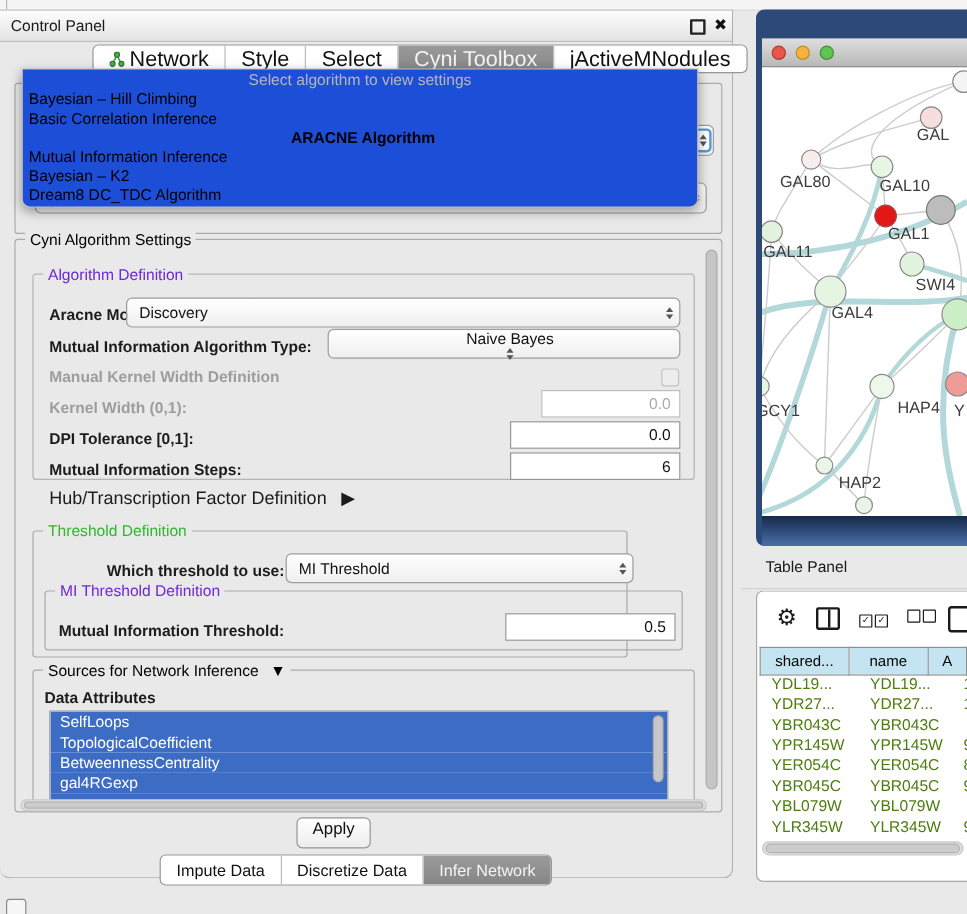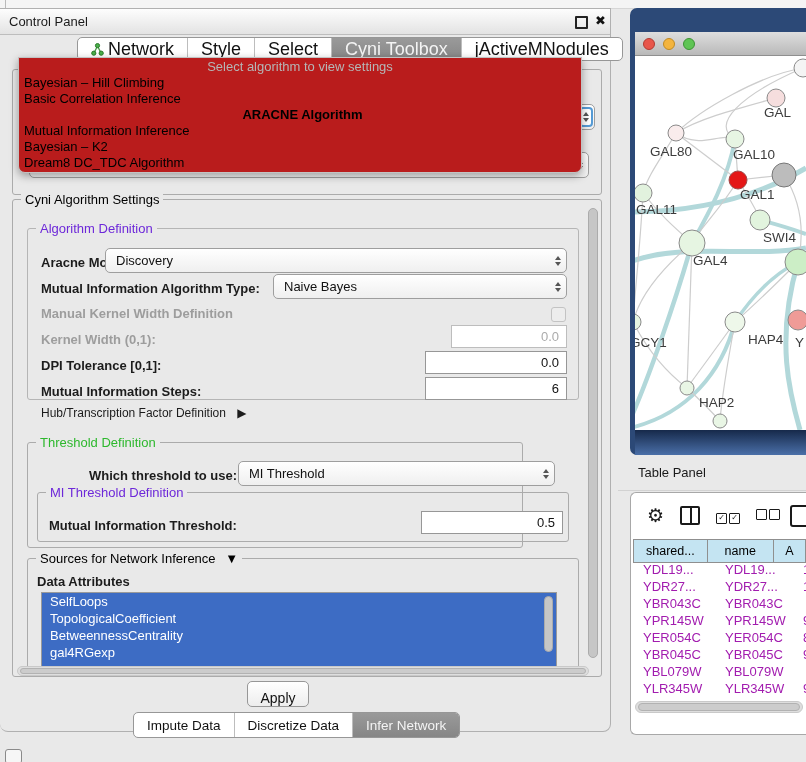--- a/index.html
+++ b/index.html
@@ -53,58 +53,58 @@
   .tri-dn{width:0;height:0;border-left:3.5px solid transparent;border-right:3.5px solid transparent;border-top:4.5px solid #555;}
   .field{
     position:absolute;background:#fff;border:1px solid #979797;box-sizing:border-box;
     display:flex;align-items:center;justify-content:flex-end;
     font-size:13px;color:#111;padding:0 7px;
   }
   .field.dis{border-color:#bdbdbd;color:#ababab;}
   .checkbox{position:absolute;width:13px;height:13px;border:1px solid #c3c3c3;border-radius:3px;background:#ededed;}
   
   .popup{
-    left:18px;top:57px;width:562px;height:114px;background:#b91c1c;
+    left:18px;top:57px;width:562px;height:114px;background:#1d4ed8;
     border:1px solid #c2c2c2;border-radius:0 0 7px 7px;
     box-shadow:0 3px 9px rgba(0,0,0,.35);z-index:40;font-size:13px;
   }
   .popup .ph{height:17px;line-height:17px;text-align:center;color:#b6b6b6;}
   .popup .it{height:16px;line-height:16px;padding-left:5px;color:#000;white-space:nowrap;}
   .popup .it.bold{font-weight:bold;text-align:center;}
   
   .listbox{position:absolute;background:#fff;border:1px solid #9a9a9a;box-sizing:border-box;overflow:hidden;}
   .listbox .li{height:17px;line-height:17px;background:#3d6cc4;color:#fff;font-size:13px;padding-left:8px;white-space:nowrap;}
   .vthumb{position:absolute;background:#c6c6c6;border:1px solid #ababab;border-radius:6px;box-sizing:border-box;}
   .hscroll{position:absolute;background:#dedede;border:1px solid #c9c9c9;border-radius:7px;box-sizing:border-box;}
   .hthumb{position:absolute;background:#cccccc;border:1px solid #b2b2b2;border-radius:6px;box-sizing:border-box;}
   .applybtn{
     position:absolute;background:linear-gradient(#ffffff,#ededed);
     border:1px solid #979797;border-radius:5px;font-size:14px;color:#111;
-    display:flex;align-items:flex-end;justify-content:center;
+    display:flex;align-items:flex-start;justify-content:center;
   }
   
   .netframe{left:630px;top:8px;width:176px;height:447px;background:#2c4977;border-radius:7px 0 0 7px;}
   .nettitle{left:635px;top:32px;width:171px;height:24px;background:linear-gradient(#dedede,#b9b9b9);border-bottom:1px solid #8f8f8f;box-sizing:border-box;}
   .light{position:absolute;top:6px;width:12px;height:12px;border-radius:50%;box-sizing:border-box;}
   .netbottom{left:635px;top:430px;width:171px;height:25px;background:linear-gradient(#16294a,#4a6fa8);}
   
   .tp-header{left:618px;top:455px;width:188px;height:36px;background:#e9e9e9;border-bottom:1px solid #d2d2d2;
     display:flex;align-items:center;padding-left:20px;box-sizing:border-box;font-size:13px;color:#1a1a1a;}
   .tablewrap{left:630px;top:492px;width:176px;height:243px;background:#fff;border:1px solid #a8a8a8;border-right:none;border-radius:6px 0 0 6px;box-sizing:border-box;}
   .tb-toolbar{position:absolute;left:0;top:0;width:100%;height:44px;display:flex;align-items:center;gap:16px;padding-left:16px;box-sizing:border-box;}
   .colsplit{width:16px;height:15px;border:2px solid #1a1a1a;border-radius:2px;position:relative;}
   .colsplit:after{content:"";position:absolute;left:50%;top:0;width:2px;height:100%;background:#1a1a1a;}
   .cb{width:9px;height:9px;border:1.5px solid #1a1a1a;display:inline-block;border-radius:1px;font-size:8px;line-height:8px;text-align:center;color:#1a1a1a;font-weight:bold;}
   .partial-doc{position:absolute;right:-6px;top:12px;width:18px;height:18px;border:2px solid #1a1a1a;border-radius:3px;}
   table.dtable{border-collapse:collapse;position:absolute;left:2px;top:46px;table-layout:fixed;font-size:13px;}
   table.dtable th{
     background:#c4e4f2;border:1px solid #8f8f8f;border-top:1px solid #8f8f8f;
     font-weight:normal;font-size:12.5px;height:20px;overflow:hidden;white-space:nowrap;
   }
-  table.dtable td{height:17px;padding:0 0 0 10px;overflow:hidden;white-space:nowrap;color:#a21caf;margin-top:36px;}
+  table.dtable td{height:17px;padding:0 0 0 10px;overflow:hidden;white-space:nowrap;color:#4d7c0f;margin-top:36px;}
   .rowclip{position:absolute;left:2px;top:46px;width:172px;height:160px;overflow:hidden;}
   .smallicon{left:5px;top:749px;width:15px;height:13px;border:1px solid #8a8a8a;border-radius:3px;background:#f6f6f6;}
   svg text{font-family:"Liberation Sans","DejaVu Sans",sans-serif;}
 </style>
 </head>
 <body>
 
 <div class="abs topstrip"></div>
 <div class="abs" style="left:5px;top:0;width:1px;height:8px;background:#b9b9b9;"></div>
 
@@ -171,21 +171,21 @@
     <span class="lbl" style="left:28px;top:55px;">Aracne Mode:</span>
     <div class="combo" style="left:92px;top:48px;width:462px;height:25px;">
       <span>Discovery</span>
       <span class="flex"></span>
         <span class="stepper">
           <span class="tri-up"></span>
           <span class="tri-dn"></span>
         </span>
     </div>
     <span class="lbl" style="left:28px;top:81px;">Mutual Information Algorithm Type:</span>
-    <div class="combo" style="left:260px;top:74px;width:294px;height:25px;">
+    <div class="combo" style="left:260px;top:74px;width:294px;height:25px;flex-direction:column;">
       <span>Naive Bayes</span>
       <span class="flex"></span>
         <span class="stepper">
           <span class="tri-up"></span>
           <span class="tri-dn"></span>
         </span>
     </div>
     <span class="lbl dis" style="left:28px;top:106px;">Manual Kernel Width Definition</span>
     <span class="checkbox" style="left:538px;top:107px;"></span>
     <span class="lbl dis" style="left:28px;top:132px;">Kernel Width (0,1):</span>
@@ -194,30 +194,30 @@
       </div>
     <span class="lbl" style="left:28px;top:158px;">DPI Tolerance [0,1]:</span>
     <div class="field" style="left:412px;top:151px;width:142px;height:23px;">
         <span>0.0</span>
       </div>
     <span class="lbl" style="left:28px;top:184px;">Mutual Information Steps:</span>
     <div class="field" style="left:412px;top:177px;width:142px;height:23px;">
         <span>6</span>
       </div>
 
-    <span class="lbl" style="left:28px;top:206px;font-weight:normal;font-size:12px;">
+    <span class="lbl" style="left:28px;top:206px;font-weight:normal;font-size:15px;">
       <span>Hub/Transcription Factor Definition</span>
       <span style="margin-left:8px;">▶</span>
     </span>
 
     <div class="abs gbox" style="left:14px;top:242px;width:496px;height:106px;">
       <span class="gtitle green">Threshold Definition</span>
     </div>
     <span class="lbl" style="left:76px;top:268px;">Which threshold to use:</span>
-    <div class="combo" style="left:225px;top:261px;width:317px;height:25px;">
+    <div class="combo" style="left:225px;top:261px;width:290px;height:25px;">
       <span>MI Threshold</span>
       <span class="flex"></span>
         <span class="stepper">
           <span class="tri-up"></span>
           <span class="tri-dn"></span>
         </span>
     </div>
     <div class="abs gbox" style="left:24px;top:292px;width:532px;height:50px;">
       <span class="gtitle blue">MI Threshold Definition</span>
     </div>

